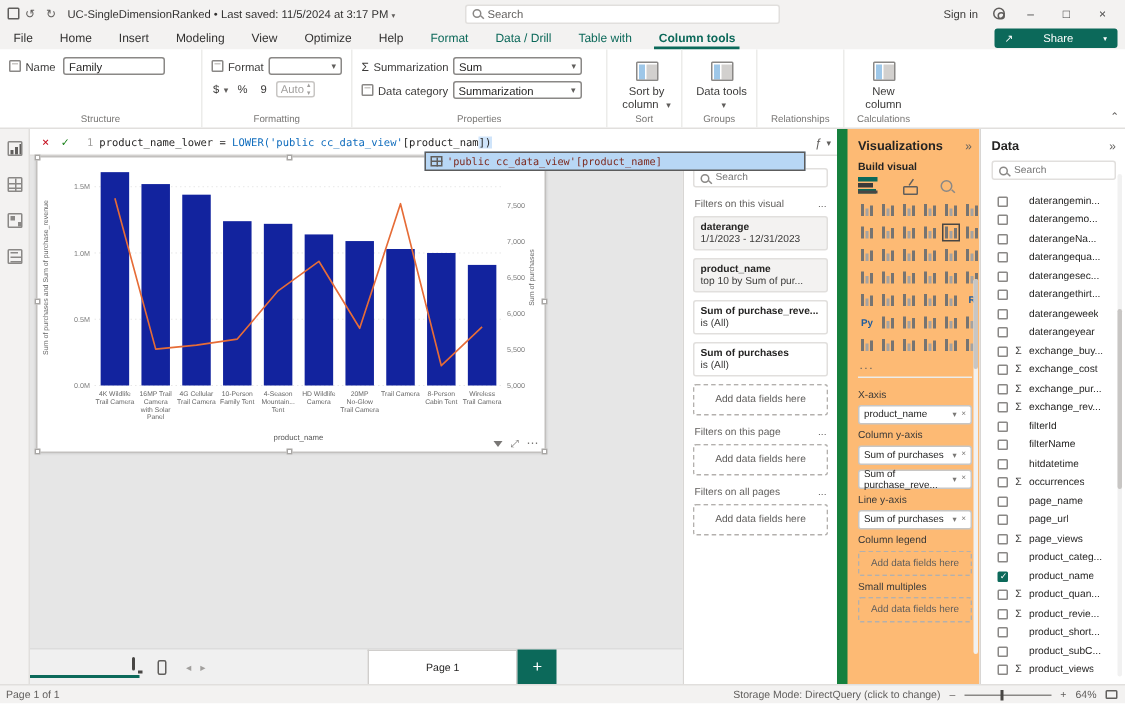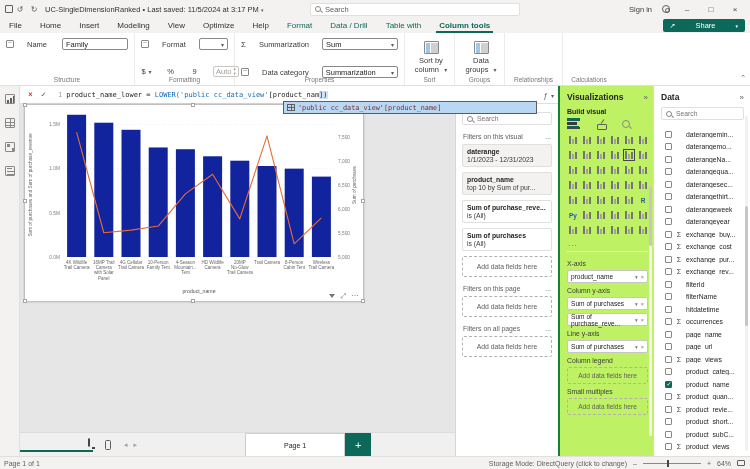--- a/index.html
+++ b/index.html
@@ -21,21 +21,21 @@
 #menutabs{display:flex;height:100%}
 .mtab{padding:0 9px;display:flex;align-items:center;height:100%;color:#323130;position:relative;cursor:default}
 .mtab.contextual{color:#0c695a}
 .mtab.active{color:#0c695a;font-weight:bold}
 .mtab.active:after{content:"";position:absolute;left:6px;right:6px;bottom:0;height:2px;background:#0c695a}
 #sharebtn{position:absolute;right:5px;top:1px;height:13px;background:#0c695a;color:#fff;border-radius:2px;display:flex;align-items:center;padding:0 7px;gap:20px;font-size:7.5px}
 
 #ribbon{position:absolute;left:0;top:33px;width:750px;height:53px;background:#fff;border-bottom:1px solid #e1dfdd;display:flex;font-size:7.5px}
 .rgroup{position:relative;height:100%;border-right:1px solid #ececea;padding:5px 6px 0 6px}
 .glabel{position:absolute;bottom:2px;left:0;right:0;text-align:center;color:#797775;font-size:6.5px}
-.frow{display:flex;align-items:center;gap:13px;margin-bottom:16px}
+.frow{display:flex;align-items:center;gap:3px;margin-bottom:4px}
 .rlbl{color:#3b3a39;white-space:nowrap}
 .sqico{width:8px;height:8px;border:1px solid #8a8886;border-radius:1px;background:linear-gradient(#c8c6c4,#c8c6c4) 1px 1px/4px 1px no-repeat;flex:none}
 .rinput,.rdrop{height:12px;border:1px solid #8a8886;border-radius:2px;background:#fff;font-size:7.5px;display:flex;align-items:center;padding:0 3px;font-family:"Liberation Sans",sans-serif}
 .rdrop{justify-content:space-between}
 .caret{color:#605e5c;font-size:6px;margin-left:3px}
 .smallbtn{min-width:11px;height:11px;border:1px solid transparent;display:flex;align-items:center;justify-content:center;color:#3b3a39}
 .spin{height:11px;border:1px solid #c8c6c4;border-radius:2px;color:#a19f9d;display:flex;align-items:center;padding:0 2px;gap:2px}
 .bigbtn{width:40px;text-align:center;padding-top:3px;color:#3b3a39}
 .bigbtn .bicon{width:15px;height:13px;margin:0 auto 2px auto;border:1px solid #8a8886;border-radius:1px;background:
  linear-gradient(#9ec7e8,#9ec7e8) 1px 1px/4px 10px no-repeat,
@@ -75,21 +75,21 @@
 #filters{position:absolute;left:455px;top:104px;width:103px;height:352px;background:#fff;border-left:1px solid #d8d6d4;padding:8px 6px 0 6px;font-size:6.8px;overflow:hidden}
 .searchbox{height:13px;border:1px solid #e1dfdd;border-radius:2px;display:flex;align-items:center;gap:4px;padding:0 4px;color:#605e5c;margin-bottom:8px;background:#fff}
 .searchbox input{border:none;outline:none;width:60px;font-size:6.8px;color:#323130;font-family:"Liberation Sans",sans-serif;background:transparent}
 .fsec-head{display:flex;justify-content:space-between;color:#605e5c;margin:4px 1px 4px 1px}
 .fcard{border:1px solid #e1dfdd;border-radius:2px;padding:3px 4px;margin-bottom:5px;background:#fff}
 .fcard.applied{background:#f3f2f1}
 .fcard .fname{font-weight:bold;color:#252423;margin-bottom:1px}
 .fcard .fval{color:#3b3a39}
 .addbox{border:1px dashed #b3b0ad;border-radius:2px;text-align:center;padding:6px 2px;color:#605e5c;margin-bottom:8px}
 
-#vizpane{position:absolute;left:558px;top:86px;width:95px;height:370px;background:#bef264;border-left:2px solid #15803d;padding:6px 5px 0 7px;overflow:hidden}
+#vizpane{position:absolute;left:558px;top:86px;width:95px;height:370px;background:#fdba74;border-left:7px solid #15803d;padding:6px 5px 0 7px;overflow:hidden}
 .pane-title{display:flex;justify-content:space-between;align-items:center;font-size:8.5px;font-weight:bold;color:#252423}
 .pane-collapse{color:#605e5c;font-weight:normal;font-size:8px}
 #buildlabel{font-size:7px;font-weight:bold;margin:6px 0 3px 0}
 #viztabs{display:flex;align-items:center;gap:16px;margin-bottom:5px}
 .vt-build{width:13px;height:11px;background:linear-gradient(#0c695a,#0c695a) 0 0/13px 3px no-repeat,linear-gradient(#3b3a39,#3b3a39) 0 4px/10px 3px no-repeat,linear-gradient(#0c695a,#0c695a) 0 8px/12px 3px no-repeat;border-bottom:2px solid #484644;padding-bottom:2px}
 .vt-format{width:10px;height:10px;position:relative}
 .vt-format:before{content:"";position:absolute;left:1px;top:5px;width:8px;height:4px;border:1px solid #605e5c;border-radius:1px}
 .vt-format:after{content:"";position:absolute;left:6px;top:0;width:1px;height:5px;background:#605e5c;transform:rotate(35deg)}
 #gallery{display:flex;flex-wrap:wrap;width:84px;margin-bottom:2px}
 .vicon{width:12px;height:12px;margin:0 2px 3px 0;position:relative;border:1px solid transparent}
@@ -231,28 +231,32 @@
   <div class="rgroup" style="width:50px">
     <div class="bigbtn">
       <div class="bicon"></div>
       <div><span>Sort by column</span> <span class="caret">▾</span></div>
     </div>
     <div class="glabel">Sort</div>
   </div>
   <div class="rgroup" style="width:50px">
     <div class="bigbtn">
       <div class="bicon"></div>
-      <div><span>Data groups</span> <span class="caret">▾</span></div>
+      <div><span>Data tools</span> <span class="caret">▾</span></div>
     </div>
     <div class="glabel">Groups</div>
   </div>
   <div class="rgroup" style="width:58px">
     <div class="glabel">Relationships</div>
   </div>
   <div class="rgroup" style="width:52px;border-right:none">
+    <div class="bigbtn">
+      <div class="bicon"></div>
+      <div>New column</div>
+    </div>
     <div class="glabel">Calculations</div>
   </div>
   <span id="ribbon-collapse">⌃</span>
 </div>
 
 <div id="formulabar">
   <span class="fx" id="fx-cancel" style="margin-left:4px">×</span>
   <span class="fx" id="fx-commit">✓</span>
   <span id="fx-line">1</span>
   <span><span class="c-col">product_name_lower = </span><span class="c-fn">LOWER</span><span class="c-ref">('public cc_data_view'</span><span class="c-col">[product_nam</span><span class="c-tail">])</span></span>

